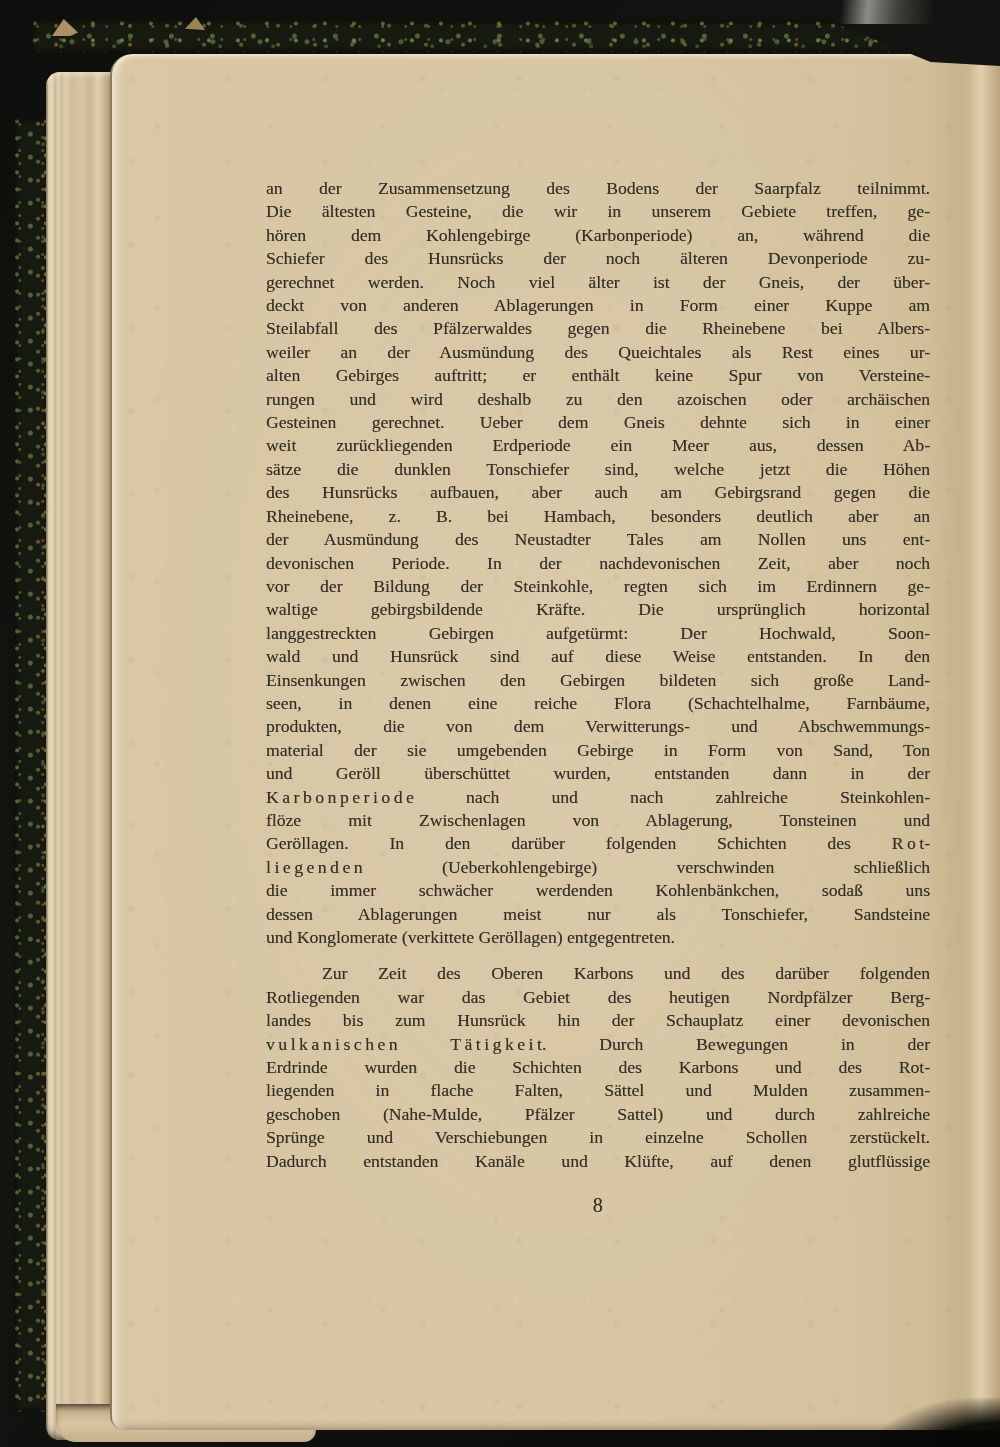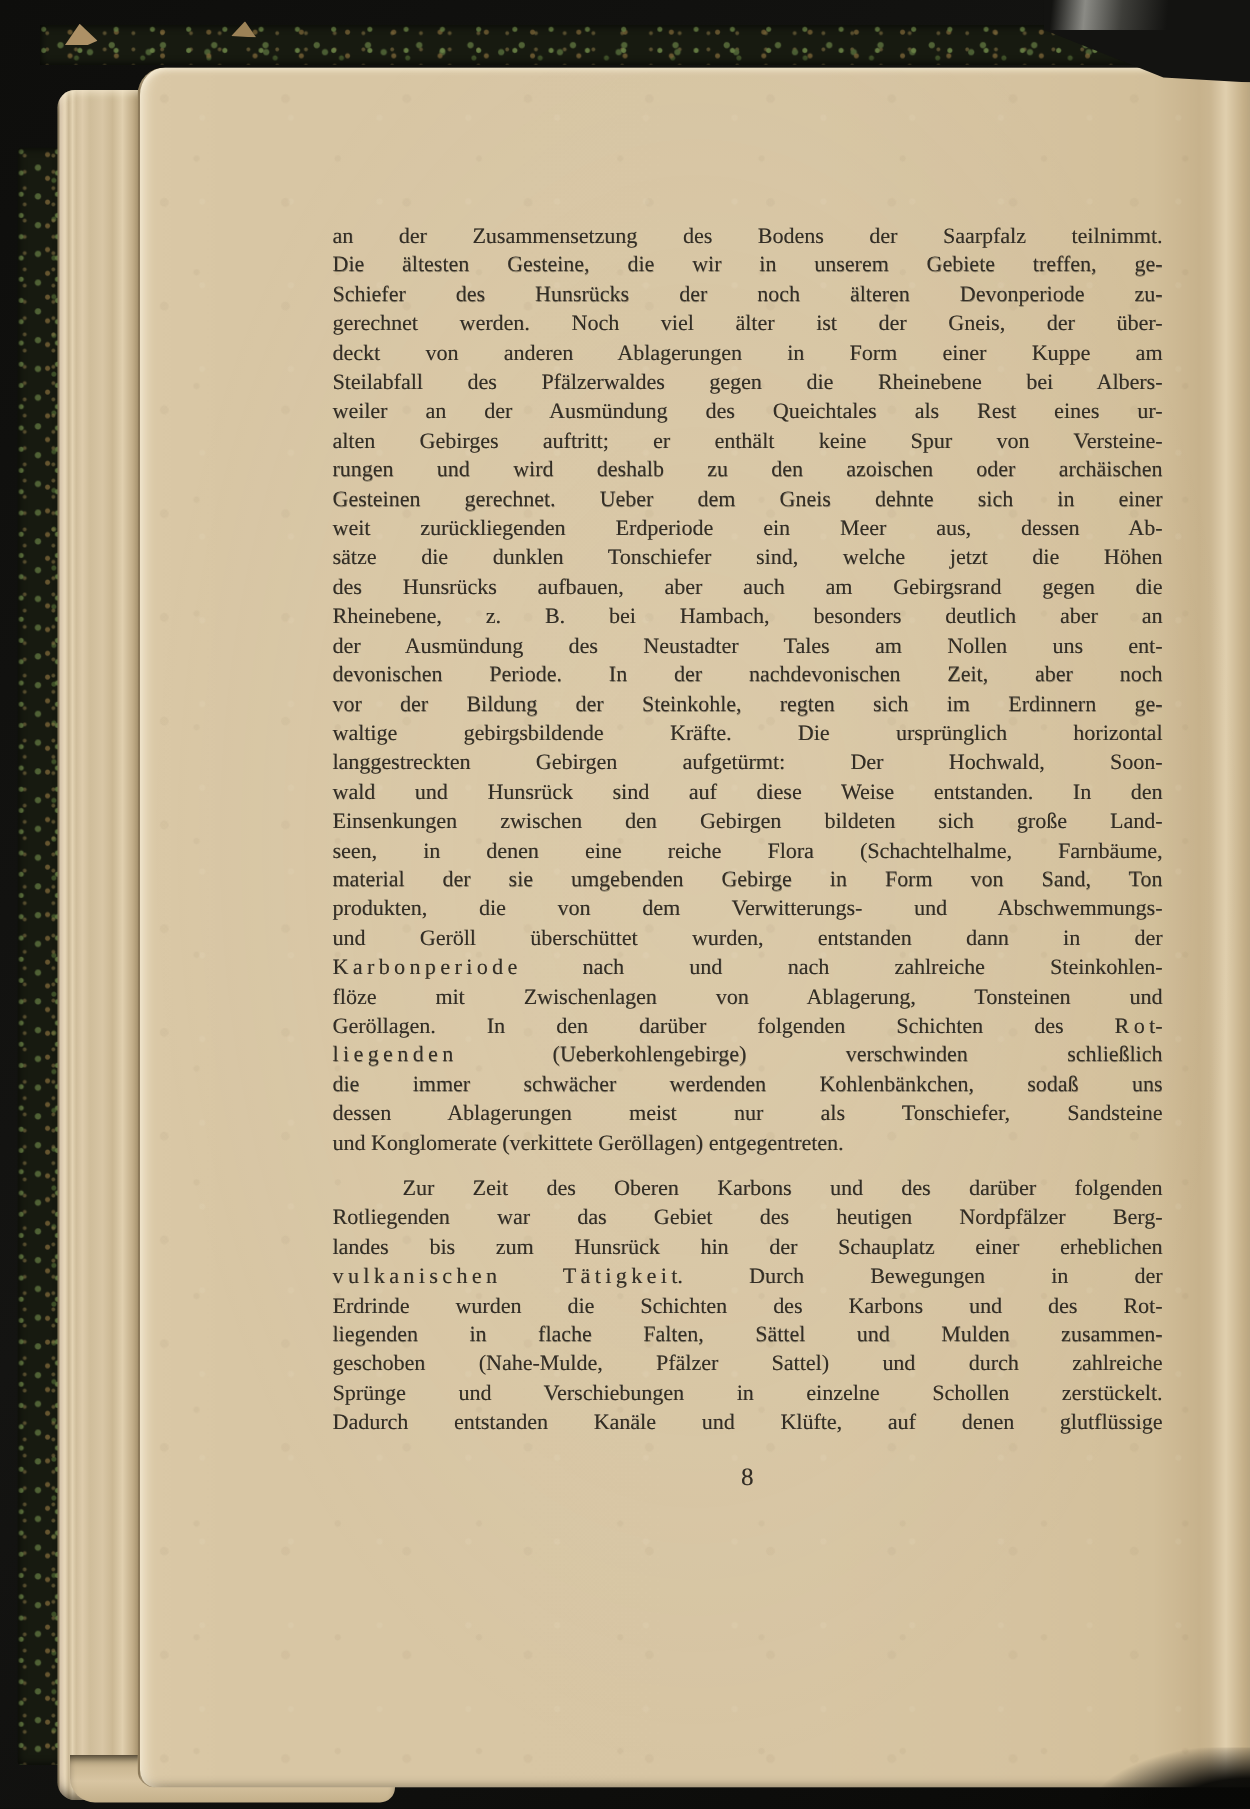--- a/index.html
+++ b/index.html
@@ -106,55 +106,56 @@
   <div class="tear2"></div>
   <div class="fore-edge"></div>
   <div class="under-sliver"></div>
 
   <div class="page">
     <div class="grain"></div>
     <div class="text-block">
       <div class="para no-justify-last">
           <div class="line">an der Zusammensetzung des Bodens der Saarpfalz teilnimmt.</div>
           <div class="line">Die ältesten Gesteine, die wir in unserem Gebiete treffen, ge-</div>
+          <div class="line">hören dem Kohlengebirge (Karbonperiode) an, während die</div>
           <div class="line">Schiefer des Hunsrücks der noch älteren Devonperiode zu-</div>
           <div class="line">gerechnet werden. Noch viel älter ist der Gneis, der über-</div>
           <div class="line">deckt von anderen Ablagerungen in Form einer Kuppe am</div>
           <div class="line">Steilabfall des Pfälzerwaldes gegen die Rheinebene bei Albers-</div>
           <div class="line">weiler an der Ausmündung des Queichtales als Rest eines ur-</div>
           <div class="line">alten Gebirges auftritt; er enthält keine Spur von Versteine-</div>
           <div class="line">rungen und wird deshalb zu den azoischen oder archäischen</div>
           <div class="line">Gesteinen gerechnet. Ueber dem Gneis dehnte sich in einer</div>
           <div class="line">weit zurückliegenden Erdperiode ein Meer aus, dessen Ab-</div>
           <div class="line">sätze die dunklen Tonschiefer sind, welche jetzt die Höhen</div>
           <div class="line">des Hunsrücks aufbauen, aber auch am Gebirgsrand gegen die</div>
           <div class="line">Rheinebene, z. B. bei Hambach, besonders deutlich aber an</div>
           <div class="line">der Ausmündung des Neustadter Tales am Nollen uns ent-</div>
           <div class="line">devonischen Periode. In der nachdevonischen Zeit, aber noch</div>
           <div class="line">vor der Bildung der Steinkohle, regten sich im Erdinnern ge-</div>
           <div class="line">waltige gebirgsbildende Kräfte. Die ursprünglich horizontal</div>
           <div class="line">langgestreckten Gebirgen aufgetürmt: Der Hochwald, Soon-</div>
           <div class="line">wald und Hunsrück sind auf diese Weise entstanden. In den</div>
           <div class="line">Einsenkungen zwischen den Gebirgen bildeten sich große Land-</div>
           <div class="line">seen, in denen eine reiche Flora (Schachtelhalme, Farnbäume,</div>
+          <div class="line">produkten, die von dem Verwitterungs- und Abschwemmungs-</div>
           <div class="line">material der sie umgebenden Gebirge in Form von Sand, Ton</div>
-          <div class="line">produkten, die von dem Verwitterungs- und Abschwemmungs-</div>
           <div class="line">und Geröll überschüttet wurden, entstanden dann in der</div>
           <div class="line">K a r b o n p e r i o d e nach und nach zahlreiche Steinkohlen-</div>
           <div class="line">flöze mit Zwischenlagen von Ablagerung, Tonsteinen und</div>
           <div class="line">Geröllagen. In den darüber folgenden Schichten des R o t-</div>
           <div class="line">l i e g e n d e n (Ueberkohlengebirge) verschwinden schließlich</div>
           <div class="line">die immer schwächer werdenden Kohlenbänkchen, sodaß uns</div>
           <div class="line">dessen Ablagerungen meist nur als Tonschiefer, Sandsteine</div>
           <div class="line">und Konglomerate (verkittete Geröllagen) entgegentreten.</div>
         </div>
       <div class="para first-indent">
           <div class="line">Zur Zeit des Oberen Karbons und des darüber folgenden</div>
           <div class="line">Rotliegenden war das Gebiet des heutigen Nordpfälzer Berg-</div>
-          <div class="line">landes bis zum Hunsrück hin der Schauplatz einer erheblichen</div>
+          <div class="line">landes bis zum Hunsrück hin der Schauplatz einer devonischen</div>
           <div class="line">v u l k a n i s c h e n T ä t i g k e i t. Durch Bewegungen in der</div>
           <div class="line">Erdrinde wurden die Schichten des Karbons und des Rot-</div>
           <div class="line">liegenden in flache Falten, Sättel und Mulden zusammen-</div>
           <div class="line">geschoben (Nahe-Mulde, Pfälzer Sattel) und durch zahlreiche</div>
           <div class="line">Sprünge und Verschiebungen in einzelne Schollen zerstückelt.</div>
           <div class="line">Dadurch entstanden Kanäle und Klüfte, auf denen glutflüssige</div>
         </div>
       <div class="page-number">8</div>
     </div>
   </div>

